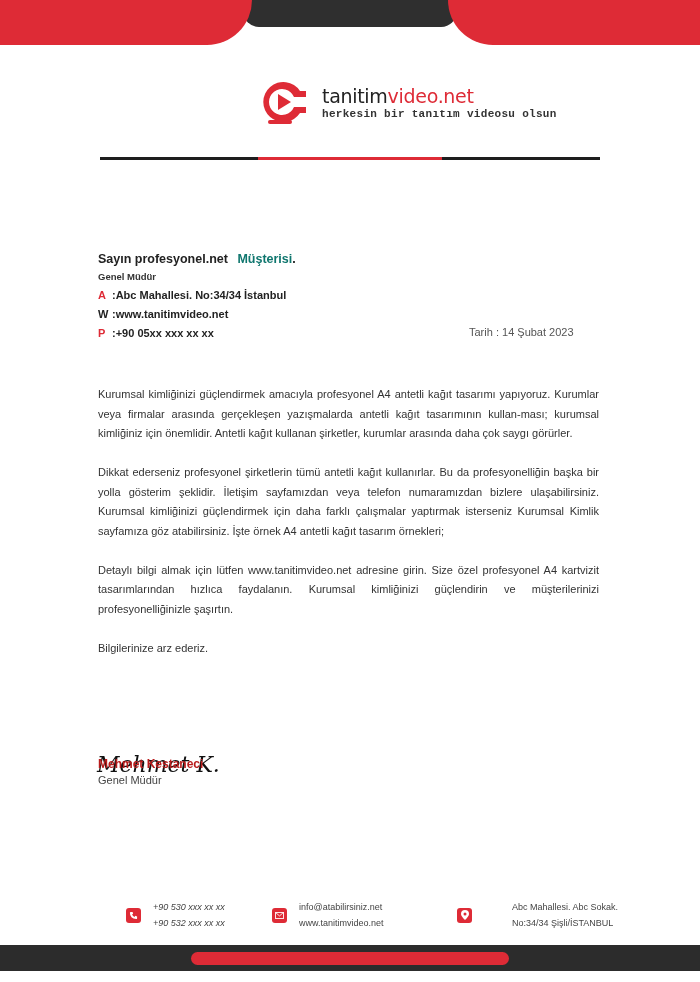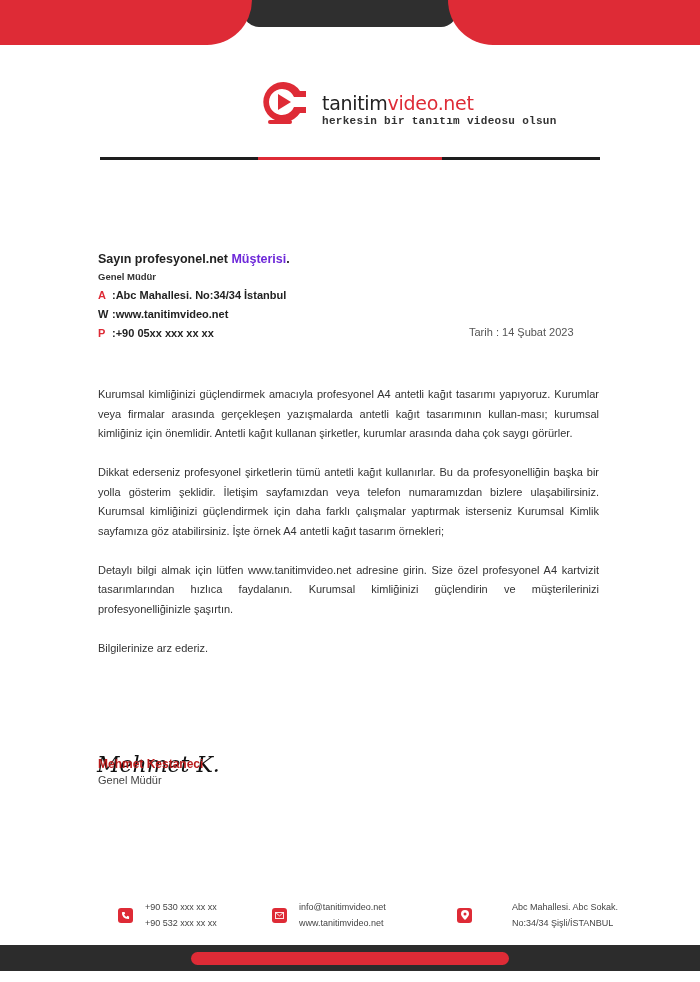--- a/index.html
+++ b/index.html
@@ -4,52 +4,52 @@
 <style>
   * { margin:0; padding:0; box-sizing:border-box; }
   html, body { width:700px; height:982px; background:#ffffff; overflow:hidden; }
   body { position:relative; font-family:"Liberation Sans", sans-serif; color:#2b2b2b; }
 
   .top-left { position:absolute; left:0; top:0; width:252px; height:45px; background:#de2b36; border-bottom-right-radius:46px; }
   .top-right { position:absolute; right:0; top:0; width:252px; height:45px; background:#de2b36; border-bottom-left-radius:46px; }
   .top-center { position:absolute; left:243px; top:0; width:214px; height:27px; background:#2f2f2f; border-bottom-left-radius:16px; border-bottom-right-radius:16px; z-index:0; }
   .top-left, .top-right { z-index:1; }
 
-  .logo { position:absolute; left:258px; top:77px; display:flex; align-items:flex-end; }
+  .logo { position:absolute; left:258px; top:77px; display:flex; align-items:center; }
   .logo-icon { width:50px; height:50px; position:relative; }
   .logo-text { margin-left:14px; }
   .logo-name { font-family:"DejaVu Sans", sans-serif; font-size:19px; color:#222; letter-spacing:-0.3px; line-height:22px; }
   .logo-name .accent { color:#de2b36; }
   .logo-tag { font-family:Liberation Mono, monospace; font-size:11px; font-weight:bold; color:#333; letter-spacing:0.3px; margin-top:1px; }
 
   .divider { position:absolute; left:100px; top:157px; width:500px; height:3px; background:#1e1e1e; }
   .divider-accent { position:absolute; left:258px; top:157px; width:184px; height:3px; background:#de2b36; }
 
   .recipient { position:absolute; left:98px; top:252px; }
   .greeting { font-size:12.5px; font-weight:bold; color:#222; }
-  .greeting .accent { color:#6d28d9; }
+  .greeting .accent { color:#0f766e;margin-left:6px; }
   .role { font-size:9.5px; font-weight:bold; color:#333; margin-top:5px; }
   .contact-line { font-size:11px; font-weight:bold; color:#222; margin-top:7px; display:flex; }
   .contact-line:first-of-type { margin-top:14px; }
   .c-label { width:14px; font-weight:bold; }
   .c-label.red { color:#de2b36; }
   .c-label.dark { color:#222; }
   .date { position:absolute; left:469px; top:326px; font-size:11px; color:#555;text-align:center; }
 
   .body-text { position:absolute; left:98px; top:385px; width:501px; font-size:11px; line-height:19.5px; color:#333; text-align:justify; }
   .body-text p { margin-bottom:19.5px; }
 
   .signature { position:absolute; left:97px; top:752px; font-family:"DejaVu Serif", serif; font-style:italic; font-size:22px; color:#111; }
   .sig-name { position:absolute; left:98px; top:757px; font-size:12px; font-weight:bold; color:#b91c1c; }
   .sig-role { position:absolute; left:98px; top:774px; font-size:11px; color:#444; }
 
   .foot-item { position:absolute; top:899px; display:flex; align-items:center; }
   .foot-icon { width:15px; height:15px; background:#de2b36; border-radius:3px; display:flex; align-items:center; justify-content:center; }
   .foot-text { margin-left:12px; font-size:9px; color:#444; line-height:16px; }
-  .fi-1 { left:118px; }
+  .fi-1 { left:126px;font-style:italic; }
   .fi-2 { left:272px; }
   .fi-3 { left:457px;gap:28px; }
 
   .bottom-bar { position:absolute; left:0; top:945px; width:700px; height:26px; background:#2c2c2c; }
   .bottom-pill { position:absolute; left:191px; top:952px; width:318px; height:13px; background:#de2b36; border-radius:7px; }
 </style>
 </head>
 <body>
 
 <div class="top-center"></div>
@@ -119,21 +119,21 @@
 </div>
 
 <div class="foot-item fi-2">
   <div class="foot-icon">
     <svg width="9" height="7" viewBox="0 0 10 8">
         <rect x="0.5" y="0.5" width="9" height="7" fill="none" stroke="#fff" stroke-width="1"></rect>
         <path d="M0.5 0.5 L5 4.5 L9.5 0.5" fill="none" stroke="#fff" stroke-width="1"></path>
       </svg>
   </div>
   <div class="foot-text">
-    <div>info@tanitimvideo.net</div>
+    <div>info@atabilirsiniz.net</div>
     <div>www.tanitimvideo.net</div>
   </div>
 </div>
 
 <div class="foot-item fi-3">
   <div class="foot-icon">
     <svg width="8" height="10" viewBox="0 0 8 10">
         <path d="M4 0 A4 4 0 0 1 8 4 Q8 6 4 10 Q0 6 0 4 A4 4 0 0 1 4 0 Z" fill="#fff"></path>
         <circle cx="4" cy="4" r="1.5" fill="#de2b36"></circle>
       </svg>

